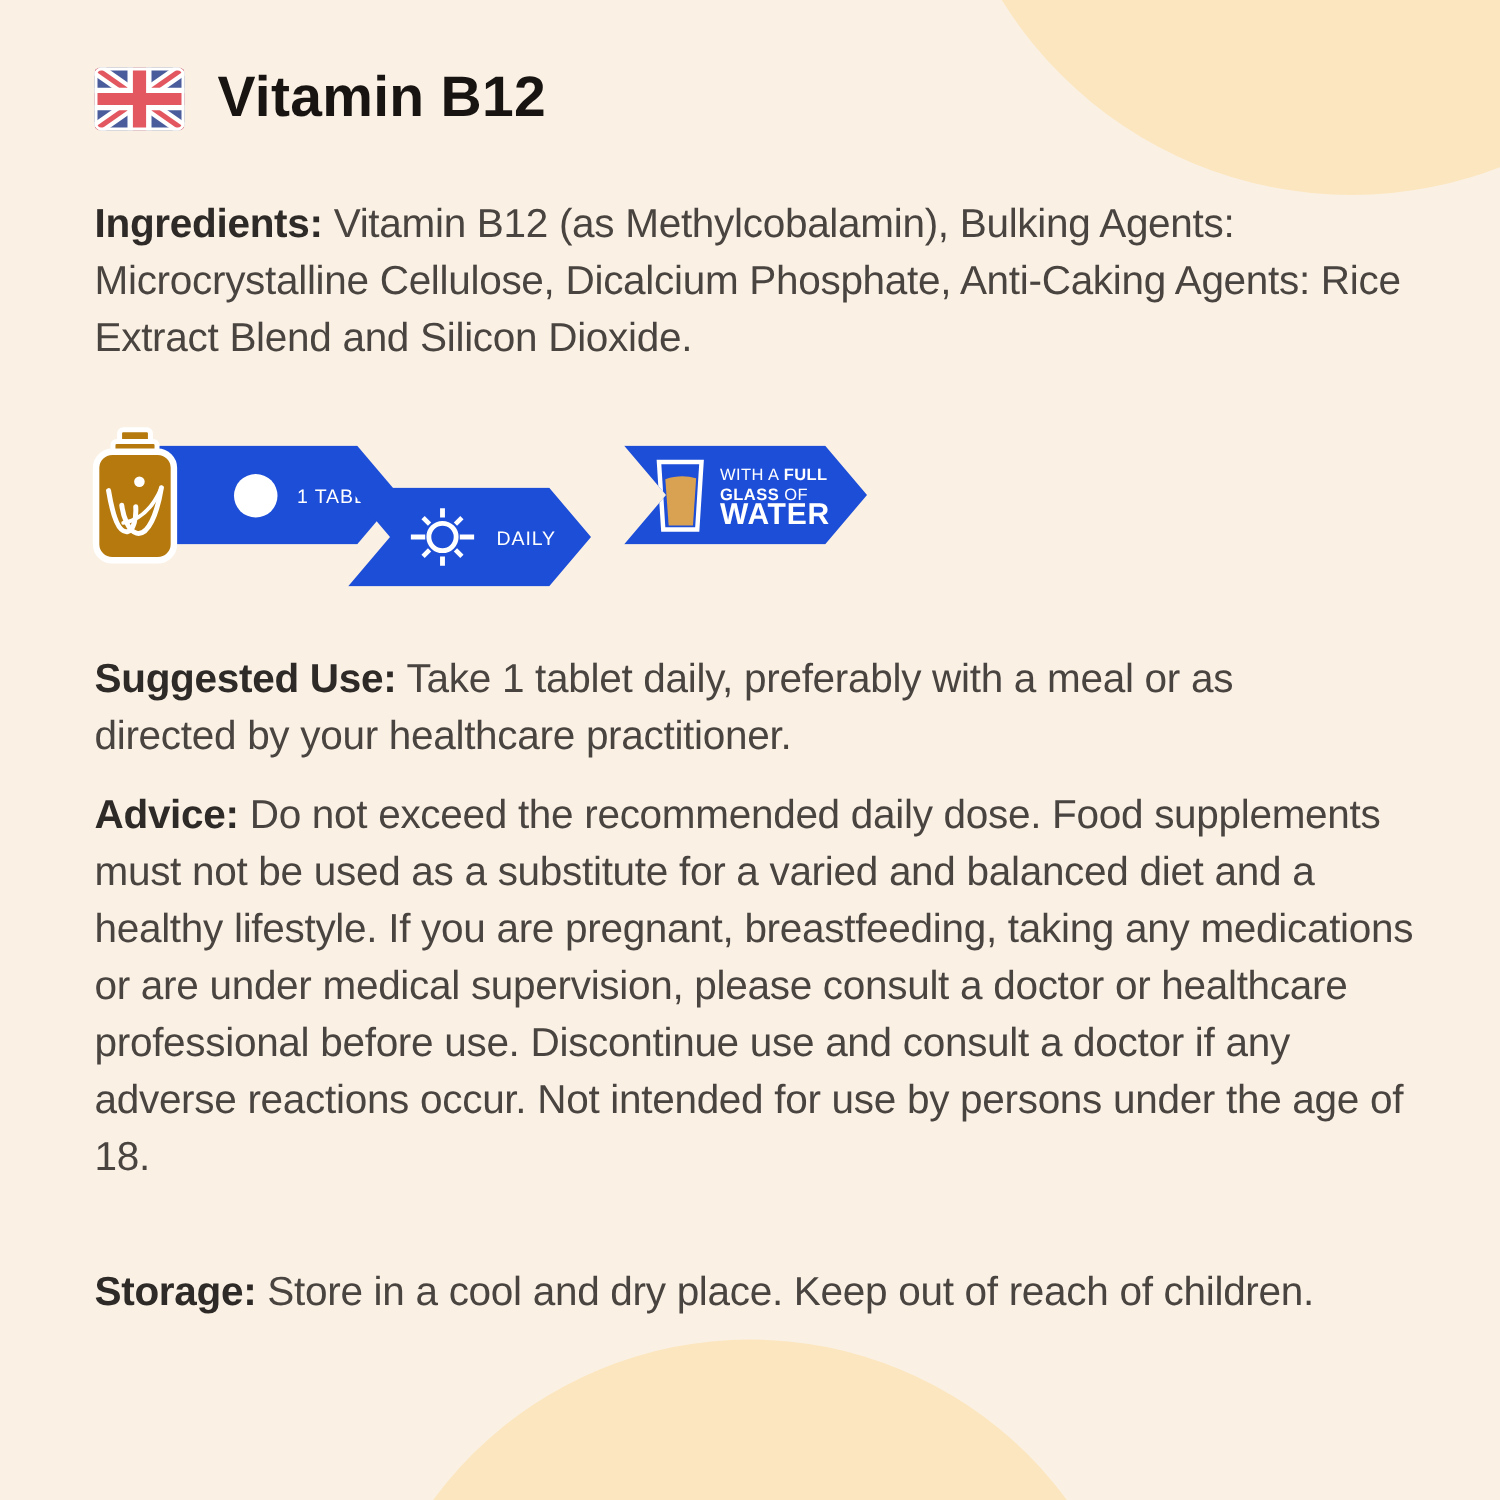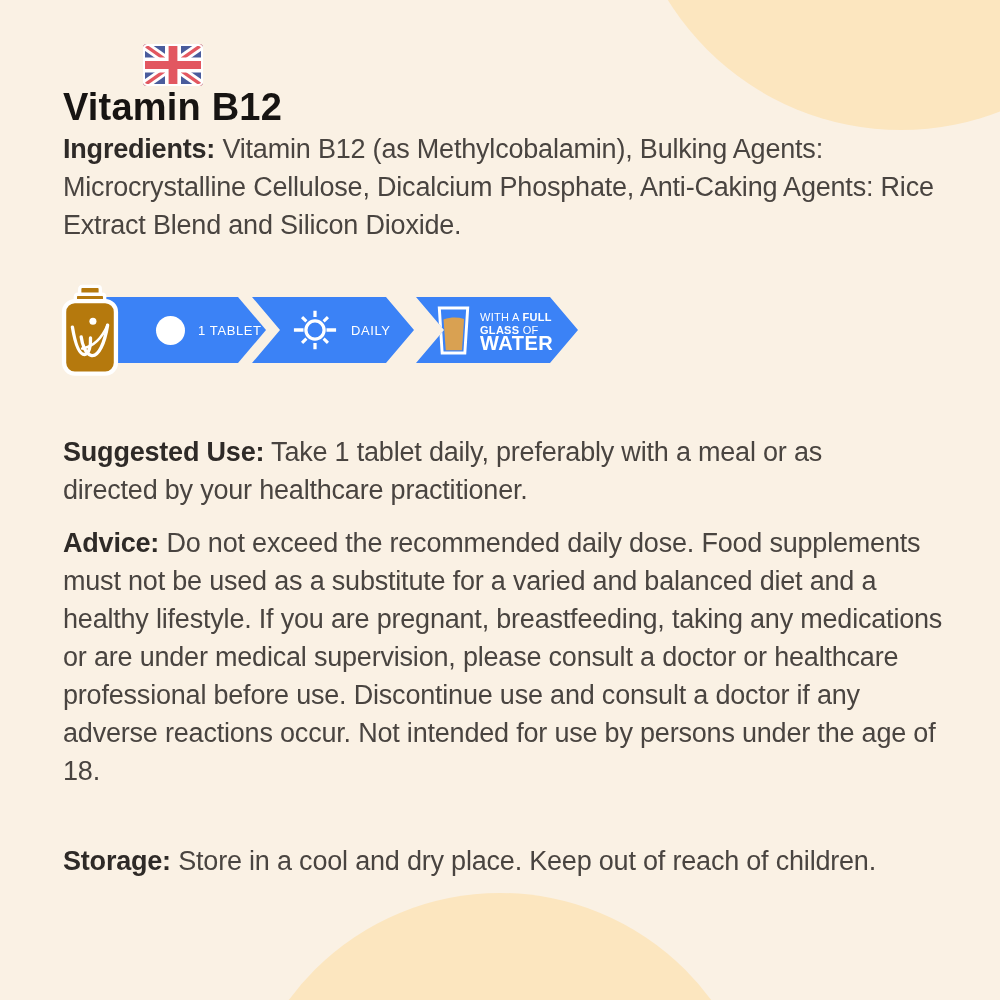--- a/index.html
+++ b/index.html
@@ -17,21 +17,21 @@
     background: #FCE6BF;
     z-index: 0;
   }
   .decor-top { left: 627px; top: -418px; width: 548px; height: 548px; }
   .decor-bottom { left: 238px; top: 893px; width: 524px; height: 524px; }
 
   .content { position: absolute; inset: 0; z-index: 1; }
 
   .header-row {
     position: absolute; left: 63px; top: 44px;
-    display: flex; align-items: center;  flex-direction: column;
+    display: flex; align-items: center; gap: 22px;
   }
   .flag { width: 60px; height: 42px; display: block; }
   .page-title {
     font-size: 38px; font-weight: bold; color: #171412; letter-spacing: 0.2px;
   }
 
   .para {
     position: absolute; left: 63px;
     font-size: 27px; line-height: 38px; letter-spacing: -0.2px;
     color: #494440;
@@ -39,32 +39,32 @@
   .para b { color: #2E2A27; }
   .para-ingredients { top: 130px; width: 885px; }
   .para-suggested  { top: 413px; width: 855px; margin-top: 20px; }
   .para-advice     { top: 524px; width: 888px; }
   .para-storage    { top: 842px; width: 830px; }
 
   
   .banner { position: absolute; left: 0; top: 284px; width: 620px; height: 92px; }
   .band-seg {
     position: absolute; top: 13px; height: 66px;
-    background: #3b82f6;
+    background: #1d4ed8;
     display: flex; align-items: center;
     color: #ffffff;
   }
   .seg-first {
     clip-path: polygon(0 0, calc(100% - 28px) 0, 100% 50%, calc(100% - 28px) 100%, 0 100%);
   }
   .seg-next {
     clip-path: polygon(0 0, calc(100% - 28px) 0, 100% 50%, calc(100% - 28px) 100%, 0 100%, 28px 50%);
   }
   .seg-tablet { left: 90px;  width: 176px; padding-left: 66px; gap: 13px; }
-  .seg-daily  { left: 252px; width: 162px; padding-left: 40px; gap: 13px; }
+  .seg-daily  { left: 232px; width: 162px; padding-left: 40px; gap: 13px; margin-top: 28px; }
   .seg-water  { left: 416px; width: 162px; padding-left: 20px; gap: 9px; }
 
   .step-label { font-size: 13px; font-weight: normal; letter-spacing: 0.6px; white-space: nowrap; }
   .tablet-dot { width: 29px; height: 29px; border-radius: 50%; background: #ffffff; flex: 0 0 auto; }
   .sun-svg { width: 46px; height: 46px; flex: 0 0 auto; }
   .glass-svg { width: 35px; height: 53px; flex: 0 0 auto; }
   .water-text { font-size: 11px; line-height: 13px; letter-spacing: 0.3px; white-space: nowrap; }
   .water-text b { font-weight: bold; }
   .water-line3 { font-size: 20px; font-weight: bold; letter-spacing: 0.5px; }
 

